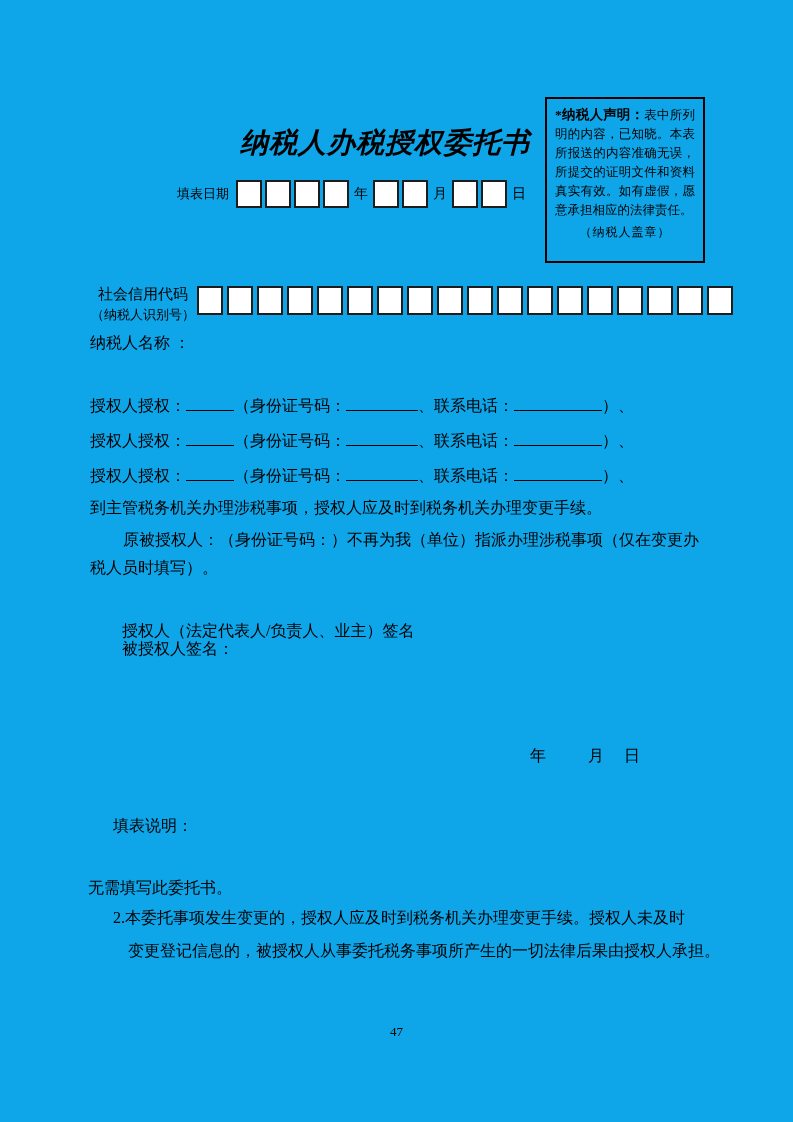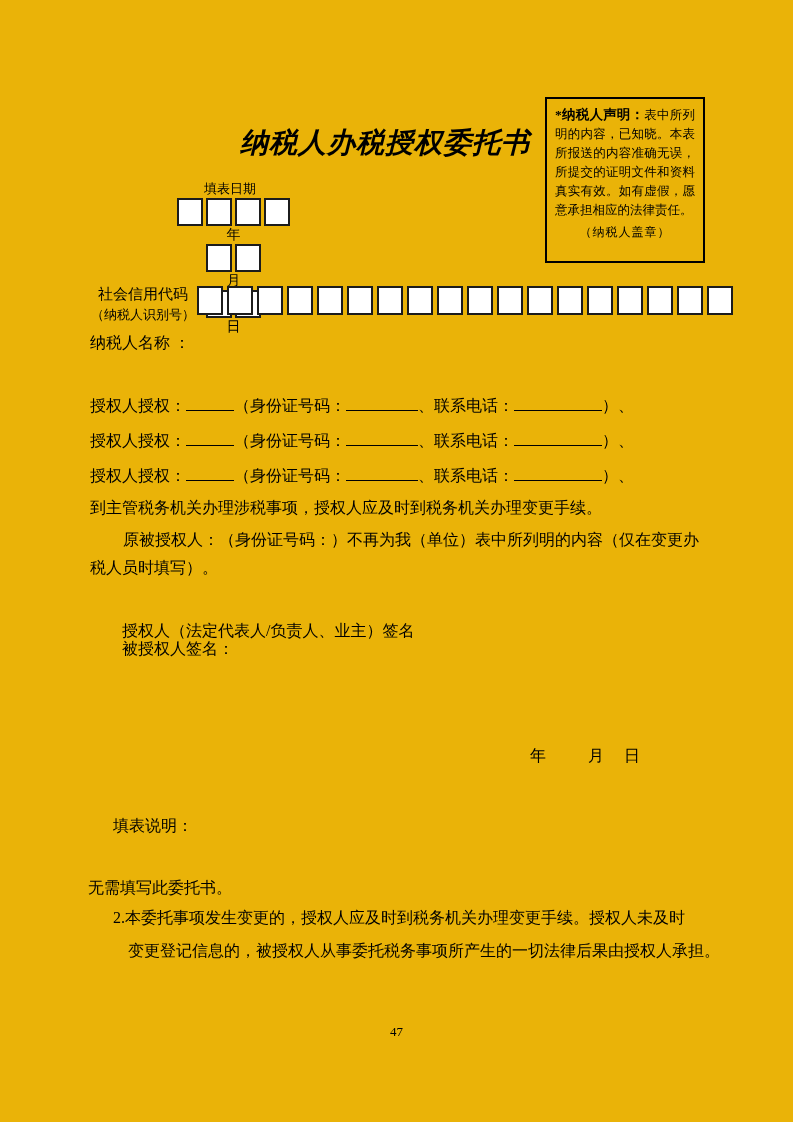--- a/index.html
+++ b/index.html
@@ -1,35 +1,35 @@
 <!DOCTYPE html>
 <html><head>
 <meta charset="utf-8">
 <style>
   html,body { margin:0; padding:0; background:#888; }
   .page {
     position:relative; width:793px; height:1122px; margin:0 auto;
-    background:#eab308; color:#000;
+    background:#0ea5e9; color:#000;
     font-family:"Liberation Serif","DejaVu Serif",serif;
     overflow:hidden;
   }
   .abs { position:absolute; }
   .title {
     left:0; top:126px; width:770px; text-align:center;
     font-size:28px; font-weight:bold; letter-spacing:1px; line-height:34px;font-style:italic;
   }
   .decl-box {
     left:545px; top:97px; width:160px; height:166px;
     border:2px solid #000; box-sizing:border-box;
     padding:6px 8px 2px 8px;
   }
   .decl-text { font-size:12.5px; line-height:19px; text-align:justify; }
   .decl-label { font-weight:bold; font-size:13.5px; }
   .decl-stamp { font-size:12px; line-height:22px; text-align:center; letter-spacing:1px; margin-top:1px;font-family:Liberation Serif, serif; }
-  .date-row { left:177px; top:180px; display:flex; align-items:center; height:28px;flex-direction:column; }
+  .date-row { left:177px; top:180px; display:flex; align-items:center; height:28px; }
   .date-label { font-size:13px; margin-right:7px; white-space:nowrap; }
   .unit { font-size:14px; margin:0 5px; }
   .boxrow { display:flex; gap:3px; align-items:center; }
   .box { width:26px; height:28px; border:2px solid #1c1c1c; box-sizing:border-box; background:#fff; flex:0 0 auto; }
   .codebox { width:26px; height:29px; }
   .code-label { left:86px; top:284px; width:114px; text-align:center; }
   .code-label .l1 { font-size:15px; line-height:21px; }
   .code-label .l2 { font-size:13px; line-height:20px;text-align:center; }
   .code-boxes { left:197px; top:286px; gap:4px; }
   .t16 { font-size:16px; line-height:22px; white-space:nowrap; }
@@ -102,21 +102,21 @@
     <span>授权人授权：</span><span class="blank w1"></span><span>（身份证号码：</span><span class="blank w2"></span><span>、联系电话：</span><span class="blank w3"></span><span>）、</span>
   </div>
   <div class="abs t16" style="left:90px; top:430px;">
     <span>授权人授权：</span><span class="blank w1"></span><span>（身份证号码：</span><span class="blank w2"></span><span>、联系电话：</span><span class="blank w3"></span><span>）、</span>
   </div>
   <div class="abs t16" style="left:90px; top:465px;">
     <span>授权人授权：</span><span class="blank w1"></span><span>（身份证号码：</span><span class="blank w2"></span><span>、联系电话：</span><span class="blank w3"></span><span>）、</span>
   </div>
 
   <div class="abs t16" style="left:90px; top:497px;">到主管税务机关办理涉税事项，授权人应及时到税务机关办理变更手续。</div>
-  <div class="abs t16" style="left:123px; top:529px;">原被授权人：（身份证号码：）不再为我（单位）表中所列明的内容（仅在变更办</div>
+  <div class="abs t16" style="left:123px; top:529px;">原被授权人：（身份证号码：）不再为我（单位）指派办理涉税事项（仅在变更办</div>
   <div class="abs t16" style="left:90px; top:557px;">税人员时填写）。</div>
 
   <div class="abs t16" style="left:122px; top:620px;">授权人（法定代表人/负责人、业主）签名</div>
   <div class="abs t16" style="left:122px; top:638px;text-align:right;">被授权人签名：</div>
 
   <div class="abs t16" style="left:530px; top:745px;">
     <span>年</span><span class="gap1"></span><span>月</span><span class="gap2"></span><span>日</span>
   </div>
 
   <div class="abs t16" style="left:113px; top:815px;">填表说明：</div>

